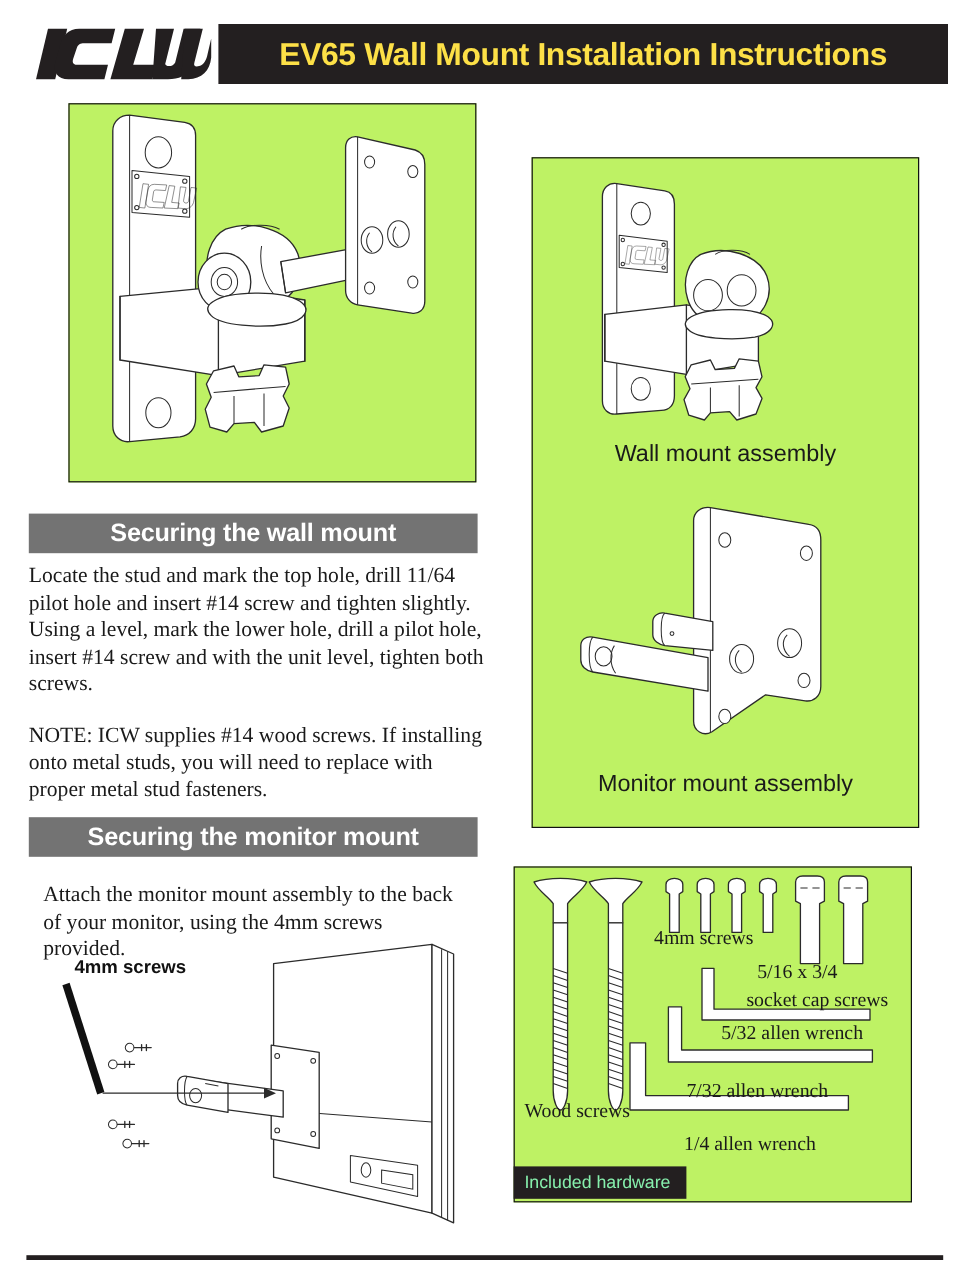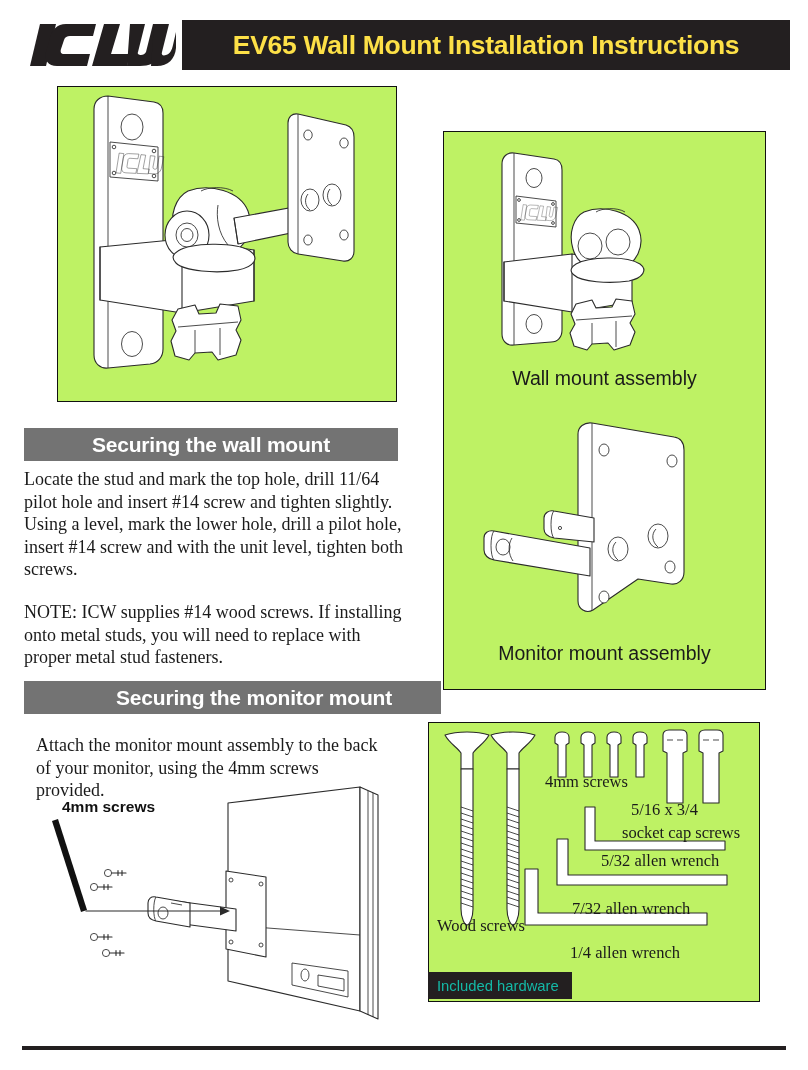--- a/index.html
+++ b/index.html
@@ -19,21 +19,21 @@
   #panel-main{left:57px;top:86px;width:338px;height:314px;}
   #panel-right{left:443px;top:131px;width:321px;height:557px;}
   #panel-hardware{left:428px;top:722px;width:330px;height:278px;}
 
   
   .sec-banner{background:#737373;height:33px;display:flex;align-items:center;
      justify-content:center;}
   .sec-banner .t{color:#fff;font-size:21px;font-weight:bold;white-space:nowrap;
      letter-spacing:-0.2px;}
   #sec-wall{left:24px;top:428px;width:374px;}
-  #sec-monitor{left:24px;top:681px;width:374px;padding-left:43px;}
+  #sec-monitor{left:24px;top:681px;width:374px;}
 
   
   .body-copy{font-family:"Liberation Serif",serif;font-size:18px;line-height:22.6px;
      color:#1a1a1a;}
   #copy-wall{left:24px;top:468px;width:380px;}
   #copy-wall p{margin:0;}
   #copy-wall p.note{margin-top:20px;}
   #copy-monitor{left:24px;top:722px;width:372px;}
   #copy-monitor p{margin:12px;}
 
@@ -48,21 +48,21 @@
   #hw-wood{left:437px;top:916px;}
   #hw-4mm{left:545px;top:772px;}
   #hw-socket1{left:631px;top:800px;}
   #hw-socket2{left:622px;top:823px;}
   #hw-532{left:601px;top:851px;}
   #hw-732{left:572px;top:899px;}
   #hw-14{left:570px;top:943px;}
 
   #hw-tab{left:428px;top:972px;width:144px;height:27px;background:#231f20;
      display:flex;align-items:center;}
-  #hw-tab .t{color:#14b8a6;font-size:14.8px;padding-left:9px;white-space:nowrap;}
+  #hw-tab .t{color:#86efac;font-size:14.8px;padding-left:9px;white-space:nowrap;}
 
   
   #lbl-4mm{left:62px;top:798px;font-size:15.5px;font-weight:bold;color:#111;
      white-space:nowrap;}
 
   
   #footer-rule{left:22px;top:1046px;width:764px;height:4px;background:#231f20;}
 
   svg{display:block;overflow:visible;}
   .ln{fill:none;stroke:#2b2b2b;stroke-width:1.1;stroke-linejoin:round;stroke-linecap:round;}

